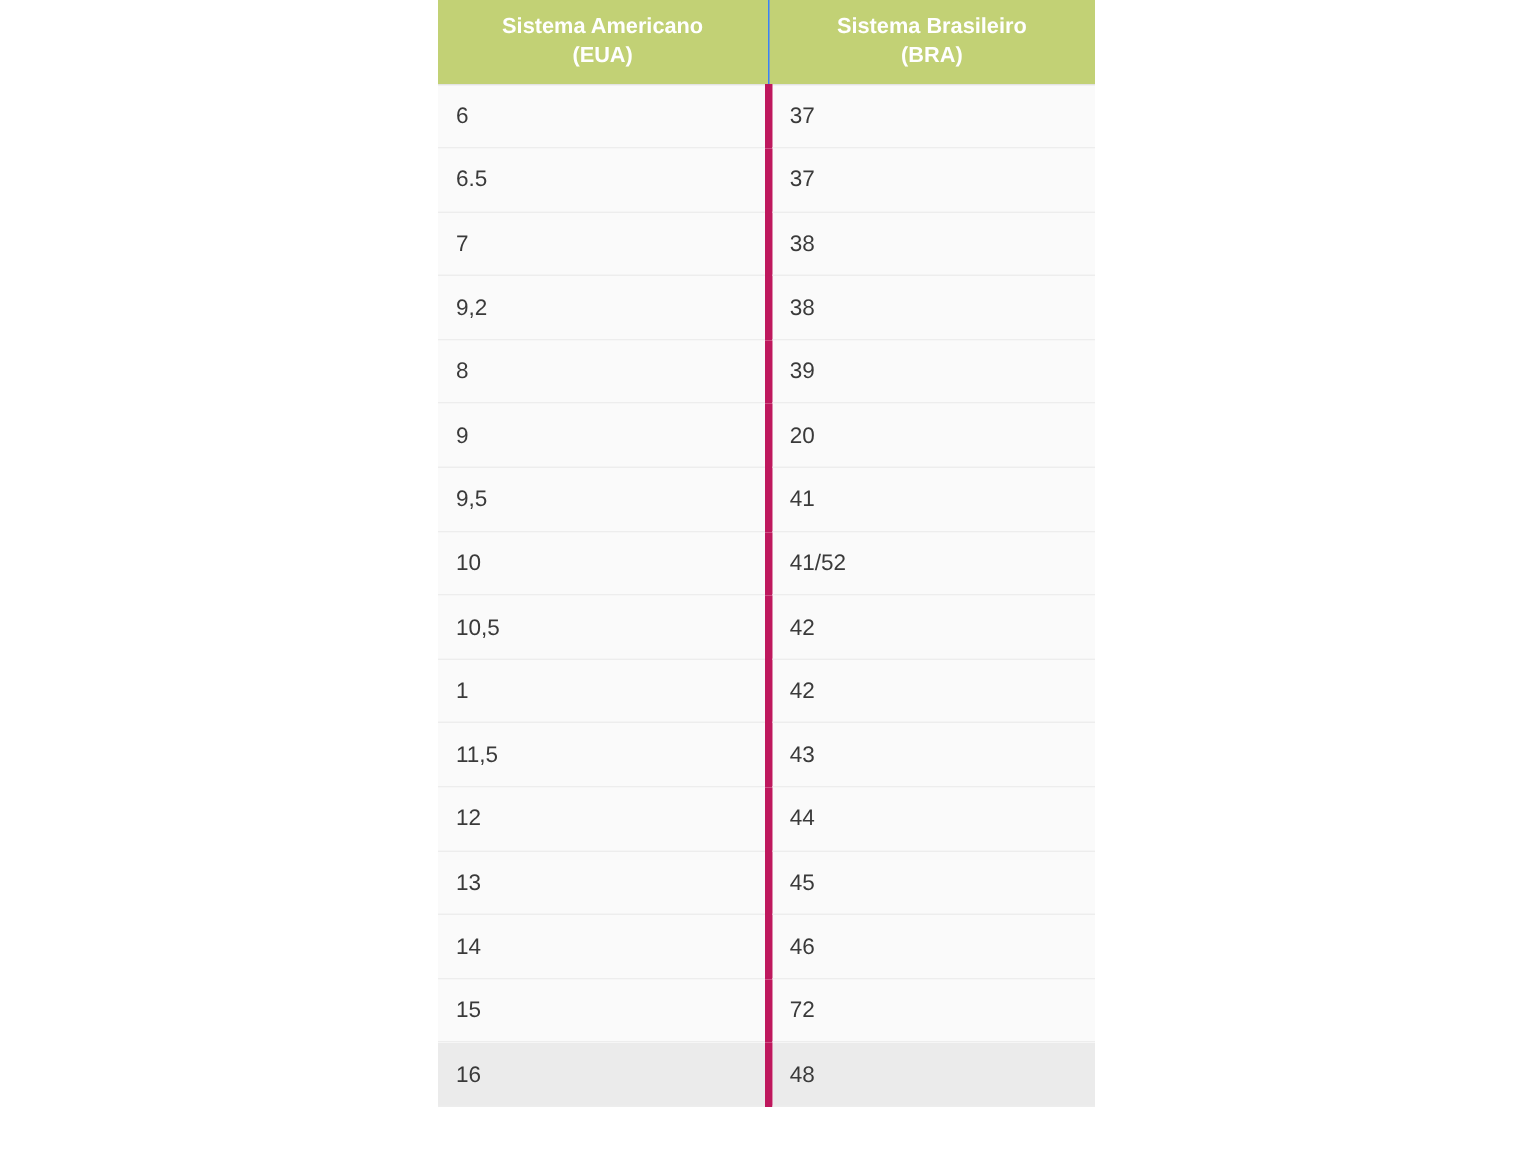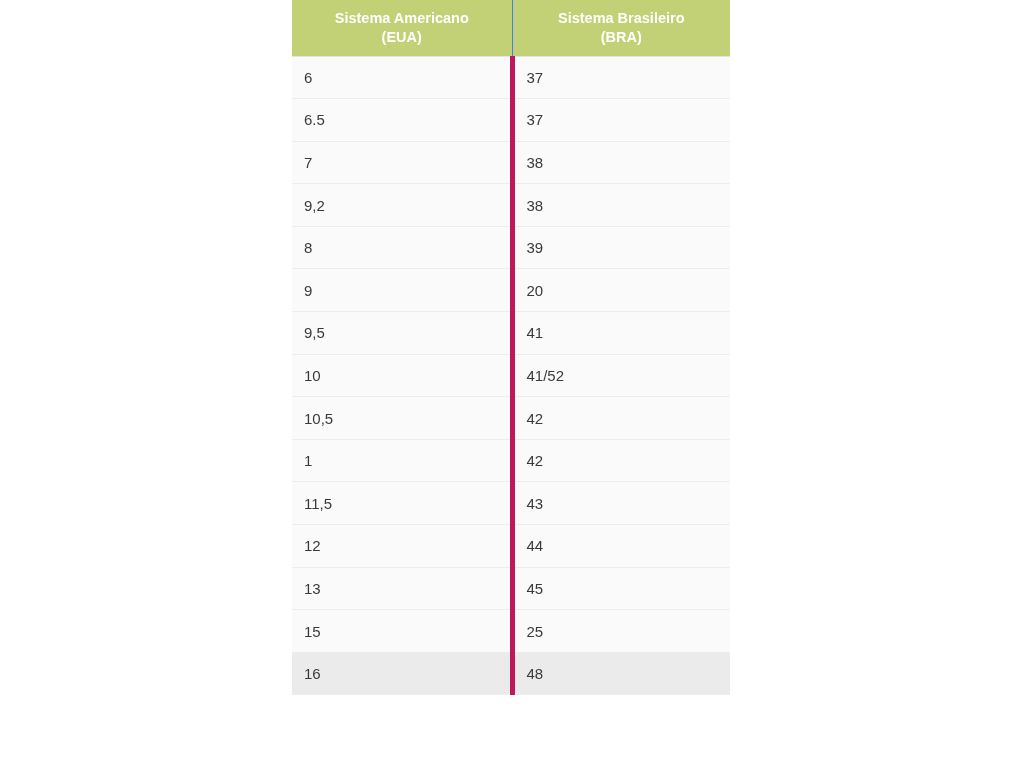--- a/index.html
+++ b/index.html
@@ -141,22 +141,26 @@
         </tr>
         <tr>
           <td class="cell-us">12</td>
           <td class="cell-br">44</td>
         </tr>
         <tr>
           <td class="cell-us">13</td>
           <td class="cell-br">45</td>
         </tr>
         <tr>
+          <td class="cell-us">14</td>
+          <td class="cell-br">46</td>
+        </tr>
+        <tr>
           <td class="cell-us">15</td>
-          <td class="cell-br">25</td>
+          <td class="cell-br">72</td>
         </tr>
         <tr class="row-alt">
           <td class="cell-us">16</td>
           <td class="cell-br">48</td>
         </tr>
       </tbody>
   </table>
 
 </div>
 

